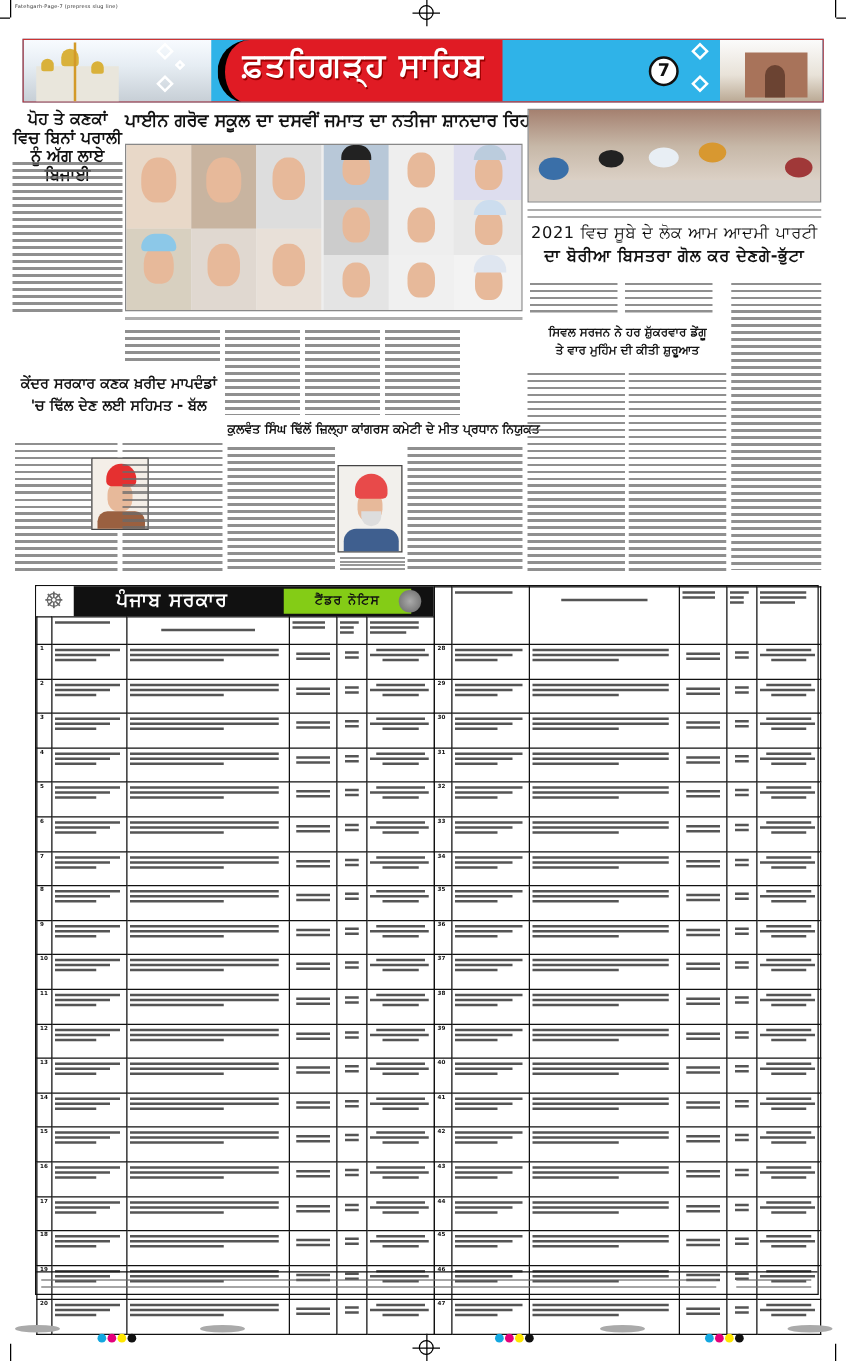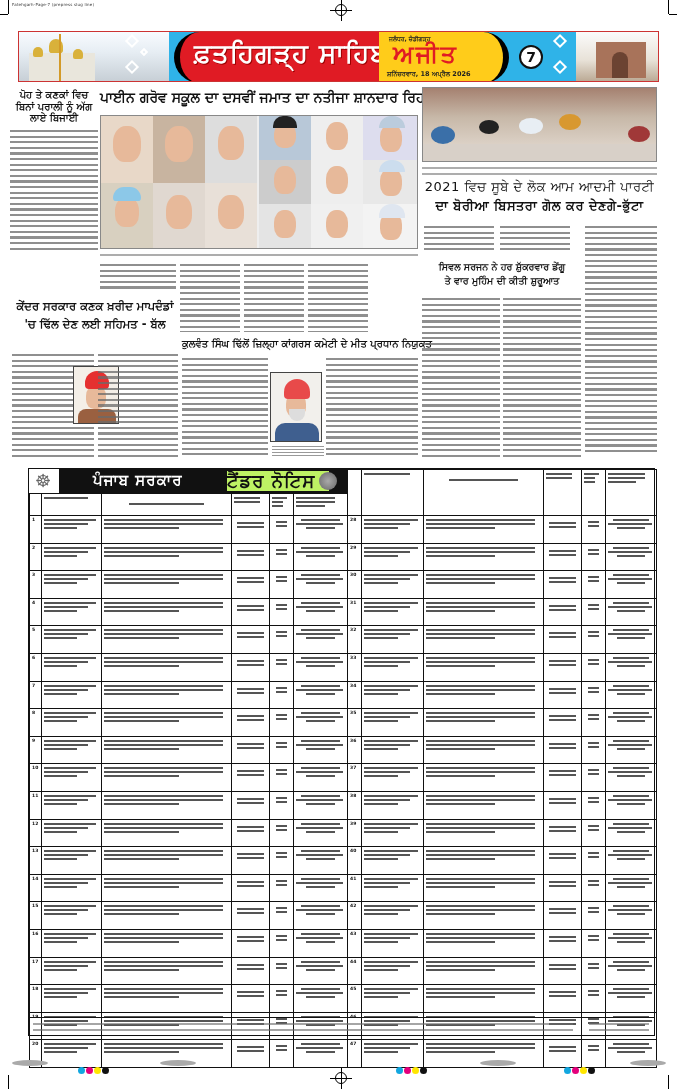--- a/index.html
+++ b/index.html
@@ -41,21 +41,21 @@
      opacity: .75; }
   .caption { position: absolute; font-size: 5px; color: #222; line-height: 1.3; }
 
   
   .tender { position: absolute; left: 28px; top: 468px; width: 627px; height: 568px; border: 1.5px solid #111; }
   .t-head { position: absolute; left: 0; top: 0; width: 318px; height: 24px; }
   .t-emblem { position: absolute; left: 0; top: 0; width: 30px; height: 24px; background: #fff; }
   .t-emblem::after { content: "☸"; position: absolute; left: 6px; top: 1px; font-size: 18px; color: #666; }
   .t-black { position: absolute; left: 30px; top: 0; width: 288px; height: 24px; background: #111; }
   .t-gov { position: absolute; left: 34px; top: 2px; font-size: 15px; font-weight: bold; color: #fff; letter-spacing: 1px; }
-  .t-notice { position: absolute; left: 168px; top: 2px; width: 102px; height: 20px; background: #bef264; font-size: 18px; font-weight: bold; color: #111; text-align: left; line-height: 20px; letter-spacing: 1px; }
+  .t-notice { position: absolute; left: 168px; top: 2px; width: 102px; height: 20px; background: #84cc16; font-size: 10px; font-weight: bold; color: #111; text-align: center; line-height: 20px; letter-spacing: 1px; }
   .t-seal { position: absolute; left: 290px; top: 3px; width: 18px; height: 18px; border-radius: 50%; background: radial-gradient(circle,#aaa,#666); }
 
   table.tt { position: absolute; top: 24px; border-collapse: collapse; font-size: 4.5px; table-layout: fixed; }
   table.tt th, table.tt td { border: 1px solid #111; padding: 1px 2px; vertical-align: top; overflow: hidden; }
   table.tt th { font-weight: bold; text-align: center; height: 22px; }
   table.tt td { height: 27.6px; }
   .bar { display: block; height: 2px; background: #555; margin: 2px 0; }
   .bar.s { width: 60%; } .bar.m { width: 80%; } .bar.l { width: 95%; }
   .cnum { font-weight: bold; }
   .t-foot { position: absolute; left: 0; bottom: 0; width: 100%; height: 18px; border-top: 1px solid #111; }
@@ -86,36 +86,31 @@
     <div class="flagpole"></div>
   </div>
   <div class="mh-pattern" style="left:100px;top:0">
     <div class="diamond" style="left:8px;top:4px"></div>
     <div class="diamond" style="left:8px;top:30px"></div>
     <div class="diamond" style="left:22px;top:17px;width:6px;height:6px"></div>
   </div>
   <div class="mh-red">
     <div class="mh-title">ਫ਼ਤਹਿਗੜ੍ਹ ਸਾਹਿਬ</div>
   </div>
-  <div class="mh-yellow">
-    <div class="mh-city">ਜਲੰਧਰ, ਚੰਡੀਗੜ੍ਹ</div>
-    <div class="mh-brand">ਅਜੀਤ</div>
-    <div class="mh-date">ਸ਼ਨਿੱਚਰਵਾਰ, 18 ਅਪ੍ਰੈਲ 2026</div>
-  </div>
   <div class="mh-page">7</div>
   <div class="mh-pattern" style="left:528px;top:0">
     <div class="diamond" style="left:8px;top:4px"></div>
     <div class="diamond" style="left:8px;top:30px"></div>
   </div>
   <div class="mh-photo-right">
       <div class="monument"></div>
     </div>
 </div>
 
-<div class="hl" style="left:10px;top:89px;width:88px;font-size:10px;white-space:normal">ਪੋਹ ਤੇ ਕਣਕਾਂ ਵਿਚ ਬਿਨਾਂ ਪਰਾਲੀ ਨੂੰ ਅੱਗ ਲਾਏ ਬਿਜਾਈ</div>
+<div class="hl" style="left:10px;top:89px;width:88px;font-size:13px;white-space:normal">ਪੋਹ ਤੇ ਕਣਕਾਂ ਵਿਚ ਬਿਨਾਂ ਪਰਾਲੀ ਨੂੰ ਅੱਗ ਲਾਏ ਬਿਜਾਈ</div>
 <div class="textcol" style="left:10px;top:128px;width:88px;height:124px"></div>
 
 <div class="hl" style="left:100px;top:89px;width:320px;font-size:14px">ਪਾਈਨ ਗਰੋਵ ਸਕੂਲ ਦਾ ਦਸਵੀਂ ਜਮਾਤ ਦਾ ਨਤੀਜਾ ਸ਼ਾਨਦਾਰ ਰਿਹਾ</div>
 <div class="photo" style="left:100px;top:115px;width:318px;height:134px;background:#eee">
   <div style="position:absolute;left:0;top:0;width:52px;height:67px;background:#e8d8c8">
       <div class="face" style="top:10px;width:28px;height:36px"></div>
     </div>
   <div style="position:absolute;left:52px;top:0;width:52px;height:67px;background:#c8b4a0">
       <div class="face" style="top:10px;width:28px;height:36px"></div>
     </div>

